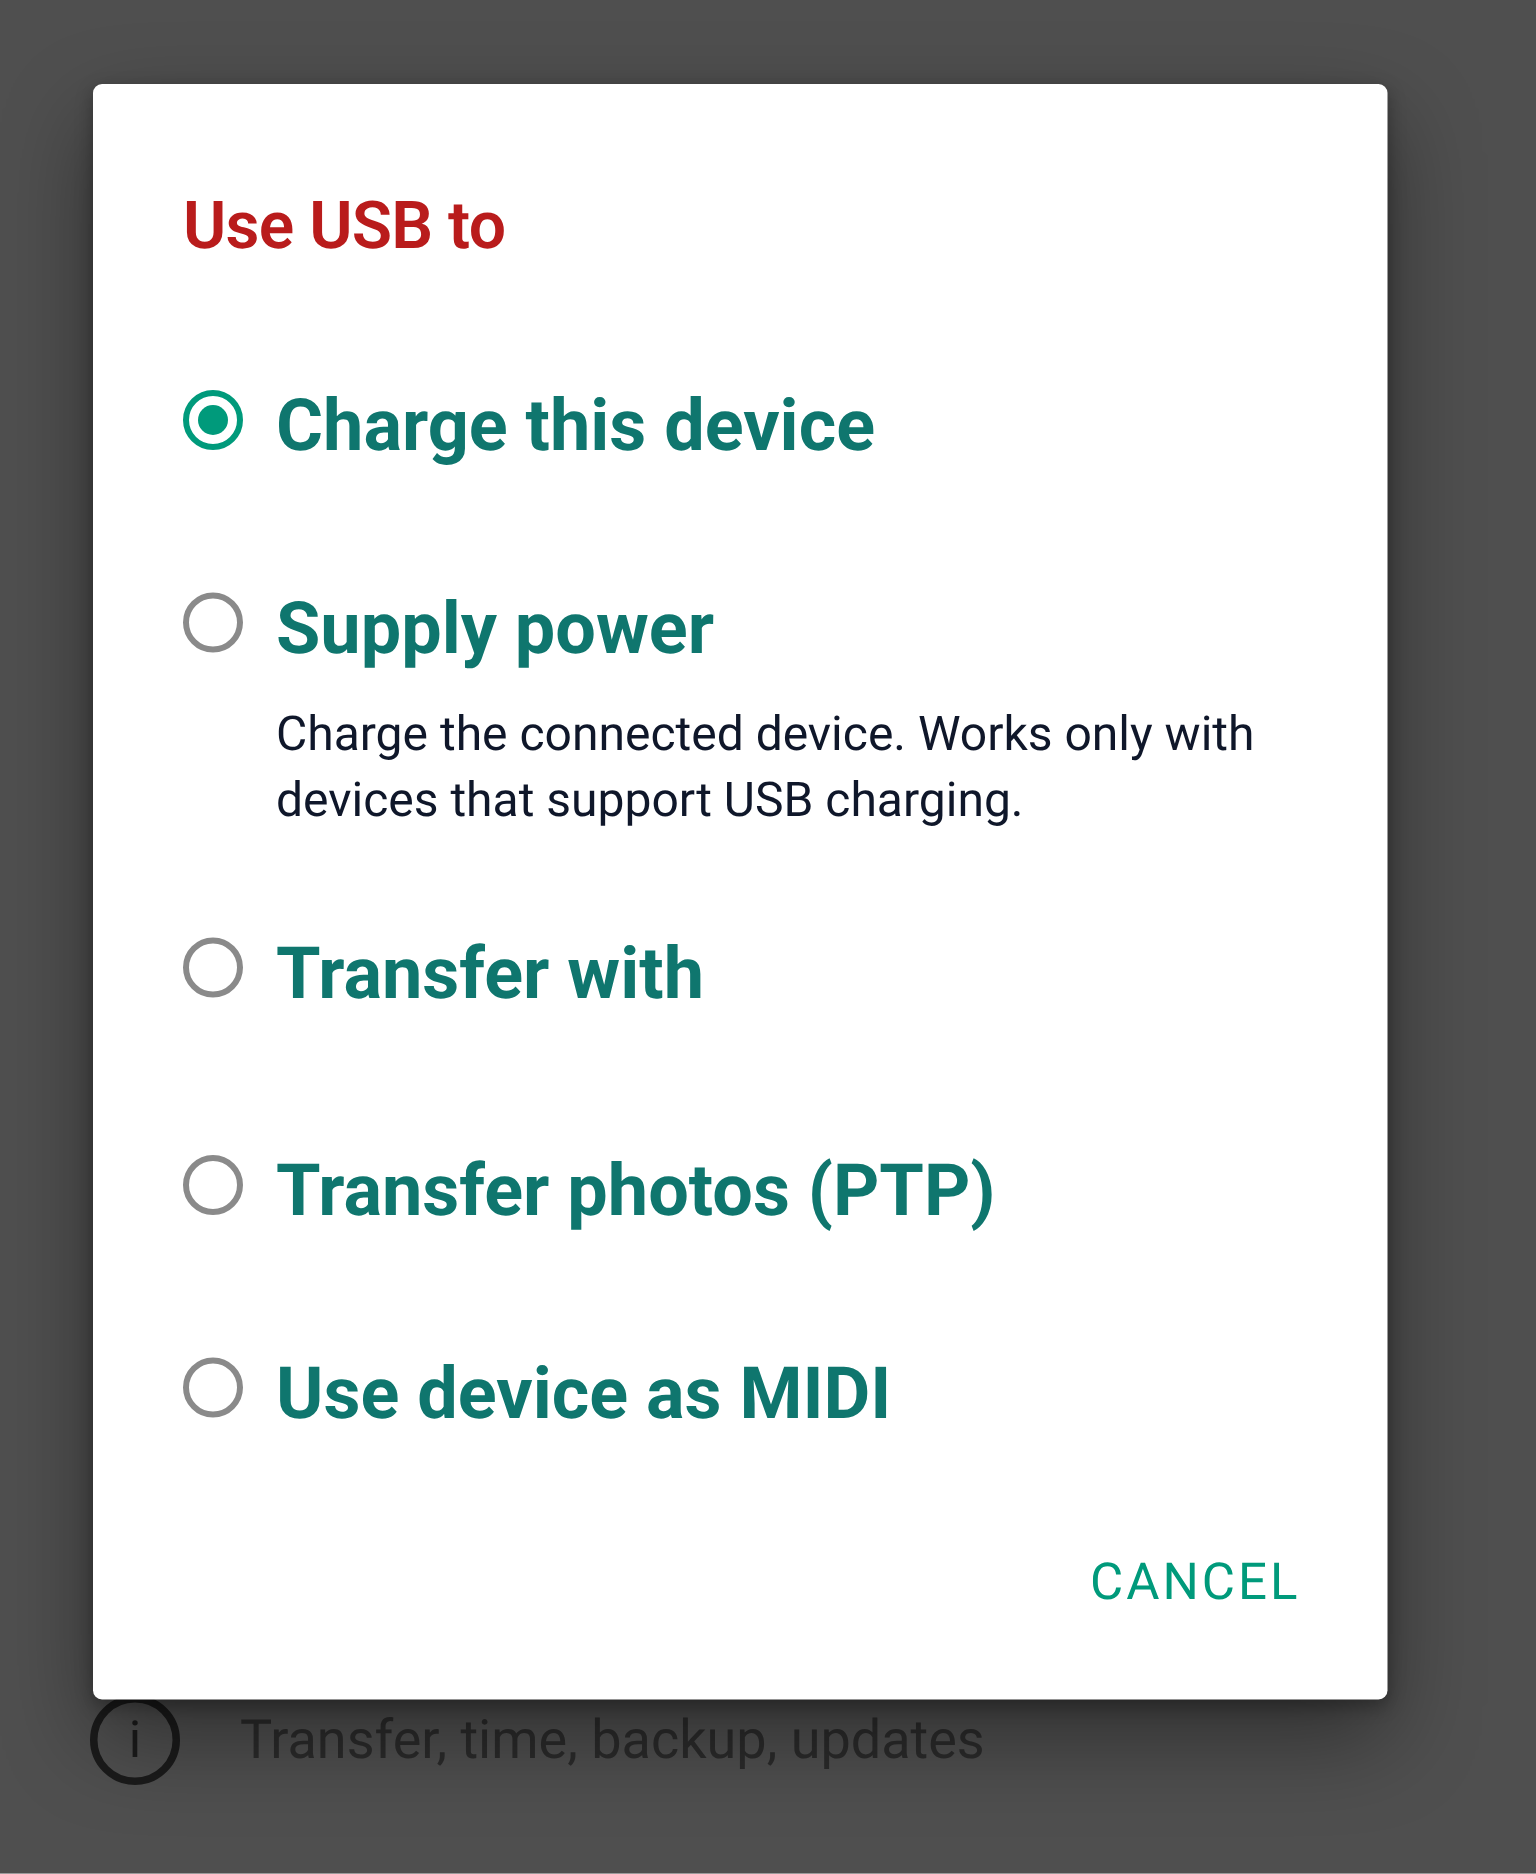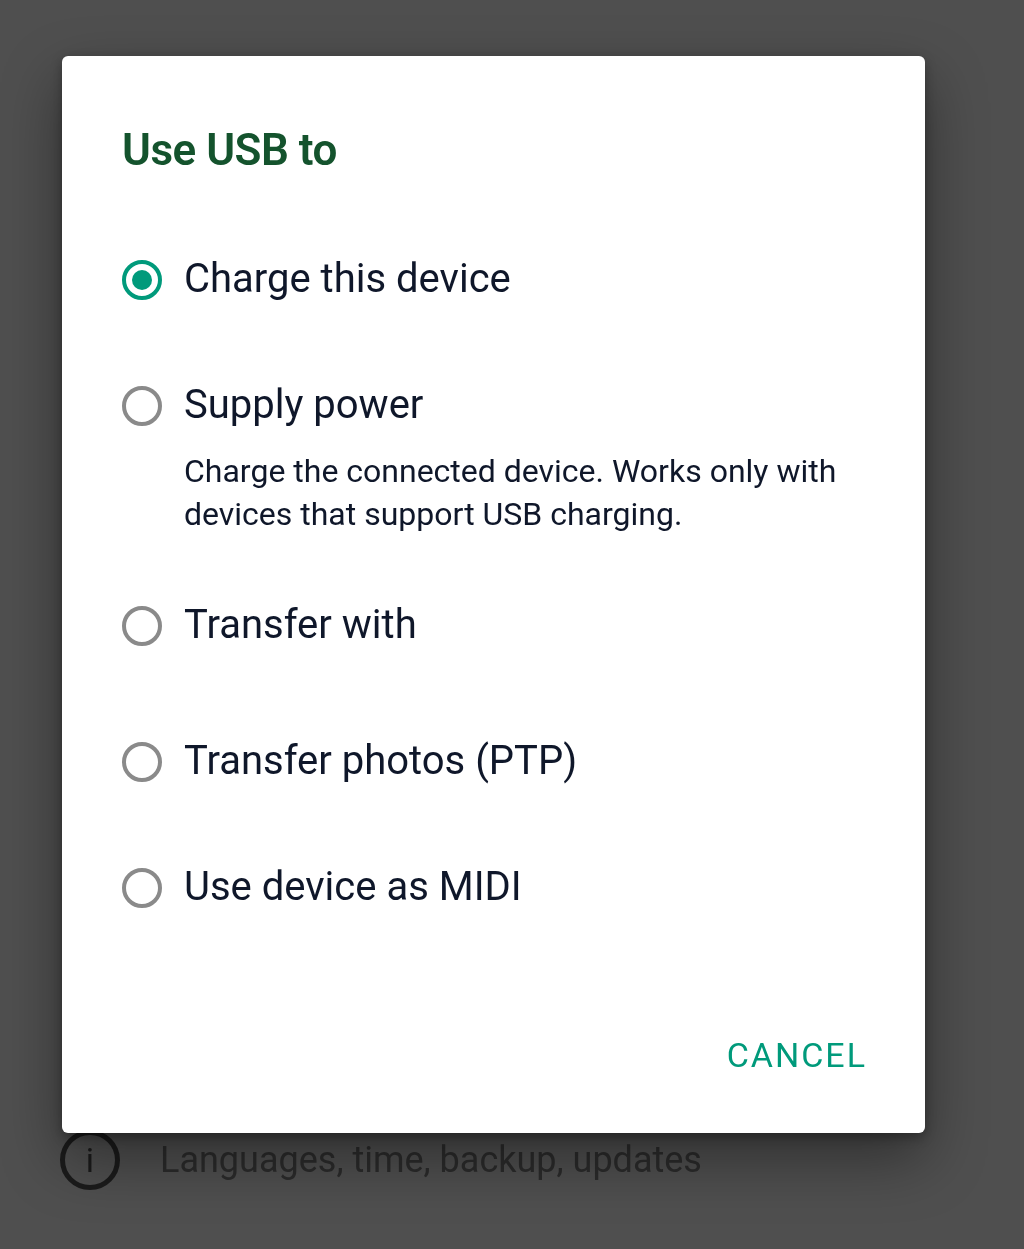--- a/index.html
+++ b/index.html
@@ -50,21 +50,21 @@
     background: #ffffff;
     border-radius: 6px;
     box-shadow: 0 25px 60px rgba(0,0,0,0.4), 0 4px 12px rgba(0,0,0,0.3);
     display: flex;
     flex-direction: column;
     padding: 0;
   }
   .dialog-title {
     font-size: 44px;
     font-weight: 600;
-    color: #14532d;
+    color: #b91c1c;
     padding: 68px 60px 40px 60px;
     letter-spacing: -0.5px;
   }
   .options {
     flex: 1;
     padding: 0 0 0 0;
   }
   .option {
     display: flex;
     align-items: flex-start;
@@ -89,24 +89,24 @@
     content: "";
     position: absolute;
     left: 50%; top: 50%;
     width: 20px; height: 20px;
     background: #009a7b;
     border-radius: 50%;
     transform: translate(-50%, -50%);
   }
   .option-text { flex: 1; }
   .option-label {
-    font-size: 40px;
-    color: #0f172a;
+    font-size: 48px;
+    color: #0f766e;
     line-height: 1.15;
-    font-weight: 400;
+    font-weight: 700;
   }
   .option-desc {
     margin-top: 22px;
     font-size: 32px;
     line-height: 1.35;
     color: #0f172a;
     font-weight: 400;
   }
 
   .actions {
@@ -125,21 +125,21 @@
     cursor: pointer;
     font-family: inherit;
   }
 </style>
 </head>
 <body>
 
 <div class="bg">
   <div class="bg-row" style="left:60px; top:1130px;">
     <div class="bg-icon-circle">i</div>
-    <span class="bg-text">Languages, time, backup, updates</span>
+    <span class="bg-text">Transfer, time, backup, updates</span>
   </div>
 </div>
 
 <div class="scrim"></div>
 
 <div class="dialog">
   <div class="dialog-title">Use USB to</div>
 
   <div class="options">
 

